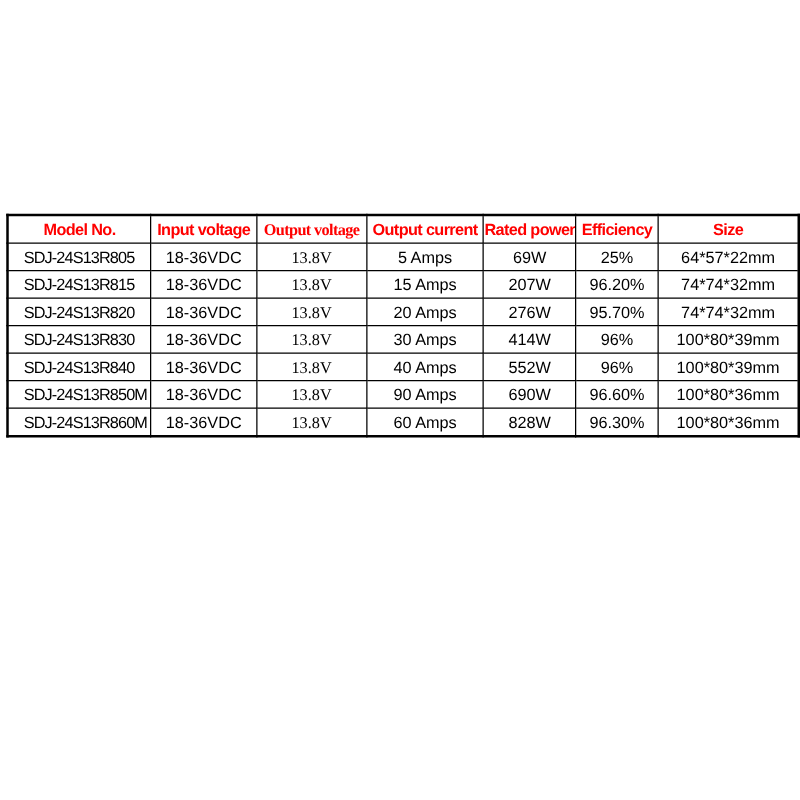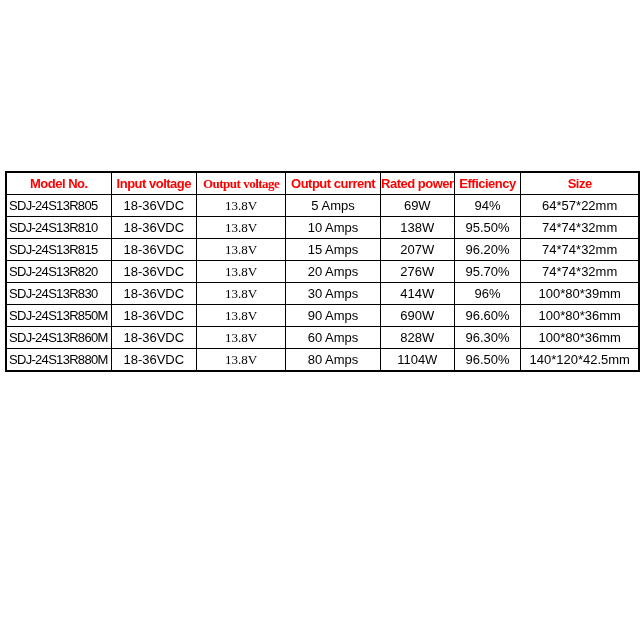--- a/index.html
+++ b/index.html
@@ -55,21 +55,21 @@
   .col-model          { width: 102px; margin-left: 44px; }
   .col-input_voltage  { width: 86px; }
   .col-output_voltage { width: 90px; font-family: Liberation Serif, serif; }
   .col-output_current { width: 95px; }
   .col-rated_power    { width: 73px; }
   .col-efficiency     { width: 67px; }
   .col-size           { width: 119px; }
 
   td.col-model {
     text-align: left;
-    padding-left: 2px;
+    padding-left: 12px;
     letter-spacing: -0.7px;
   }
 </style>
 </head>
 <body>
 
 <div class="page">
   <table class="spec-table">
     <thead>
       <tr>
@@ -82,31 +82,22 @@
           <th class="col-size">Size</th>
         </tr>
     </thead>
     <tbody>
         <tr>
           <td class="col-model">SDJ-24S13R805</td>
           <td class="col-input_voltage">18-36VDC</td>
           <td class="col-output_voltage">13.8V</td>
           <td class="col-output_current">5 Amps</td>
           <td class="col-rated_power">69W</td>
-          <td class="col-efficiency">94%</td>
+          <td class="col-efficiency">25%</td>
           <td class="col-size">64*57*22mm</td>
-        </tr>
-        <tr>
-          <td class="col-model">SDJ-24S13R810</td>
-          <td class="col-input_voltage">18-36VDC</td>
-          <td class="col-output_voltage">13.8V</td>
-          <td class="col-output_current">10 Amps</td>
-          <td class="col-rated_power">138W</td>
-          <td class="col-efficiency">95.50%</td>
-          <td class="col-size">74*74*32mm</td>
         </tr>
         <tr>
           <td class="col-model">SDJ-24S13R815</td>
           <td class="col-input_voltage">18-36VDC</td>
           <td class="col-output_voltage">13.8V</td>
           <td class="col-output_current">15 Amps</td>
           <td class="col-rated_power">207W</td>
           <td class="col-efficiency">96.20%</td>
           <td class="col-size">74*74*32mm</td>
         </tr>
@@ -122,41 +113,41 @@
         <tr>
           <td class="col-model">SDJ-24S13R830</td>
           <td class="col-input_voltage">18-36VDC</td>
           <td class="col-output_voltage">13.8V</td>
           <td class="col-output_current">30 Amps</td>
           <td class="col-rated_power">414W</td>
           <td class="col-efficiency">96%</td>
           <td class="col-size">100*80*39mm</td>
         </tr>
         <tr>
+          <td class="col-model">SDJ-24S13R840</td>
+          <td class="col-input_voltage">18-36VDC</td>
+          <td class="col-output_voltage">13.8V</td>
+          <td class="col-output_current">40 Amps</td>
+          <td class="col-rated_power">552W</td>
+          <td class="col-efficiency">96%</td>
+          <td class="col-size">100*80*39mm</td>
+        </tr>
+        <tr>
           <td class="col-model">SDJ-24S13R850M</td>
           <td class="col-input_voltage">18-36VDC</td>
           <td class="col-output_voltage">13.8V</td>
           <td class="col-output_current">90 Amps</td>
           <td class="col-rated_power">690W</td>
           <td class="col-efficiency">96.60%</td>
           <td class="col-size">100*80*36mm</td>
         </tr>
         <tr>
           <td class="col-model">SDJ-24S13R860M</td>
           <td class="col-input_voltage">18-36VDC</td>
           <td class="col-output_voltage">13.8V</td>
           <td class="col-output_current">60 Amps</td>
           <td class="col-rated_power">828W</td>
           <td class="col-efficiency">96.30%</td>
           <td class="col-size">100*80*36mm</td>
         </tr>
-        <tr>
-          <td class="col-model">SDJ-24S13R880M</td>
-          <td class="col-input_voltage">18-36VDC</td>
-          <td class="col-output_voltage">13.8V</td>
-          <td class="col-output_current">80 Amps</td>
-          <td class="col-rated_power">1104W</td>
-          <td class="col-efficiency">96.50%</td>
-          <td class="col-size">140*120*42.5mm</td>
-        </tr>
       </tbody>
   </table>
 </div>
 
 </body></html>

